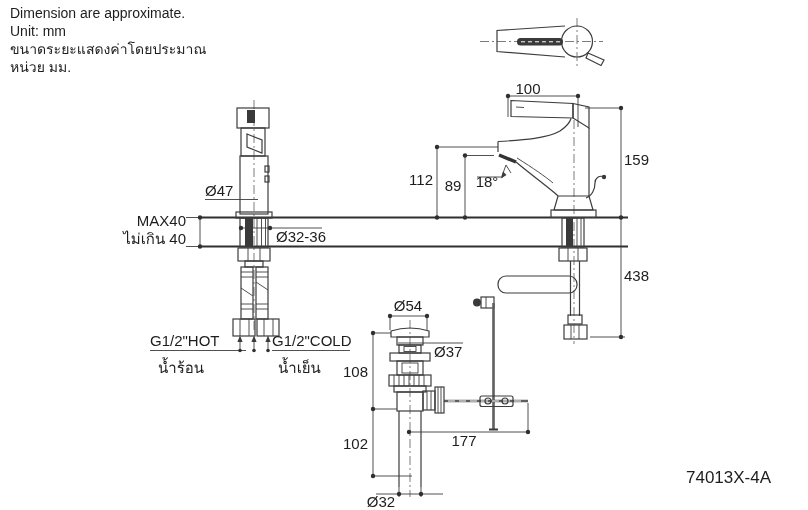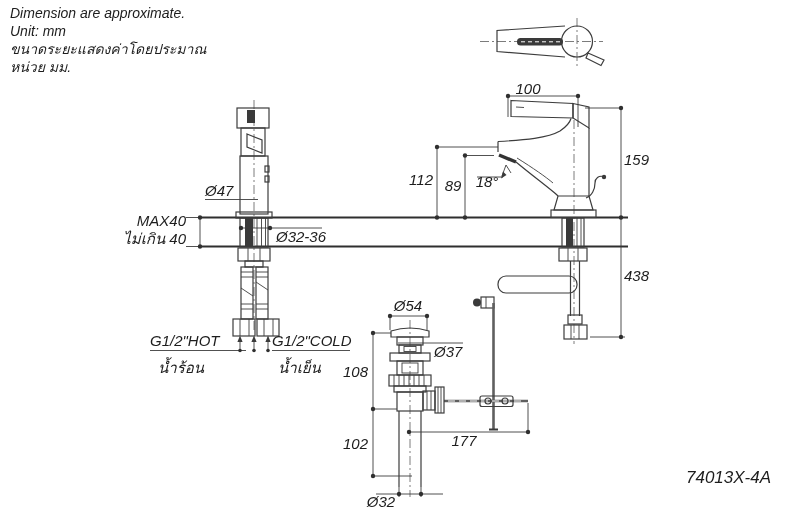--- a/index.html
+++ b/index.html
@@ -1,17 +1,17 @@
 <!DOCTYPE html>
 <html style="--line: #3d3d3d; --text: #1d1d1d; --bg: #ffffff;"><head>
 <meta charset="utf-8">
 <style>
   :root{ --line:#3d3d3d; --text:#1d1d1d; --bg:#ffffff; }
   html,body{ margin:0; padding:0; background:var(--bg); }
-  .stage{ width:808px; height:510px; position:relative; background:var(--bg); overflow:hidden;font-style:italic; }
+  .stage{ width:808px; height:510px; position:relative; background:var(--bg); overflow:hidden; }
   svg{ display:block; }
   .ln  { stroke:var(--line); stroke-width:1.2; fill:none; }
   .tk  { stroke:#2f2f2f; stroke-width:2.2; fill:none; }
   .dim { stroke:var(--line); stroke-width:.9; fill:none; }
   .cl  { stroke:#5a5a5a; stroke-width:.8; stroke-dasharray:9 3 2 3; fill:none; }
   .fd  { fill:#3a3a3a; stroke:none; }
   .dot { fill:#2f2f2f; stroke:none; }
   .rod { stroke:#5f5f5f; stroke-width:2.6; fill:none; }
   text { fill:var(--text); font-family:"Liberation Sans","DejaVu Sans",sans-serif; font-size:15px; }
   .t14{ font-size:14px; }

